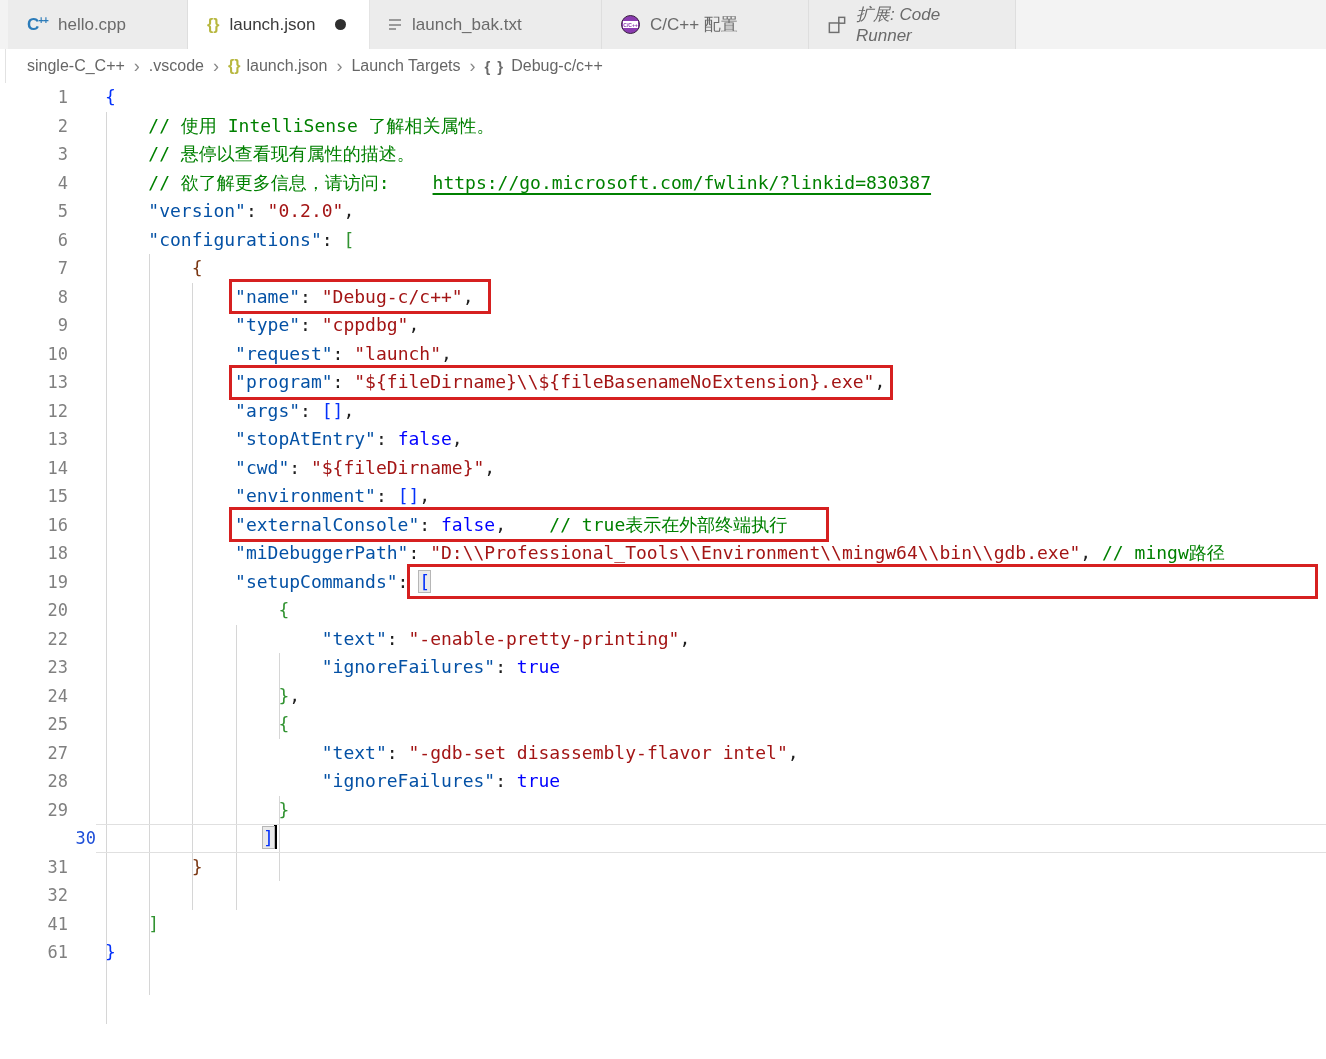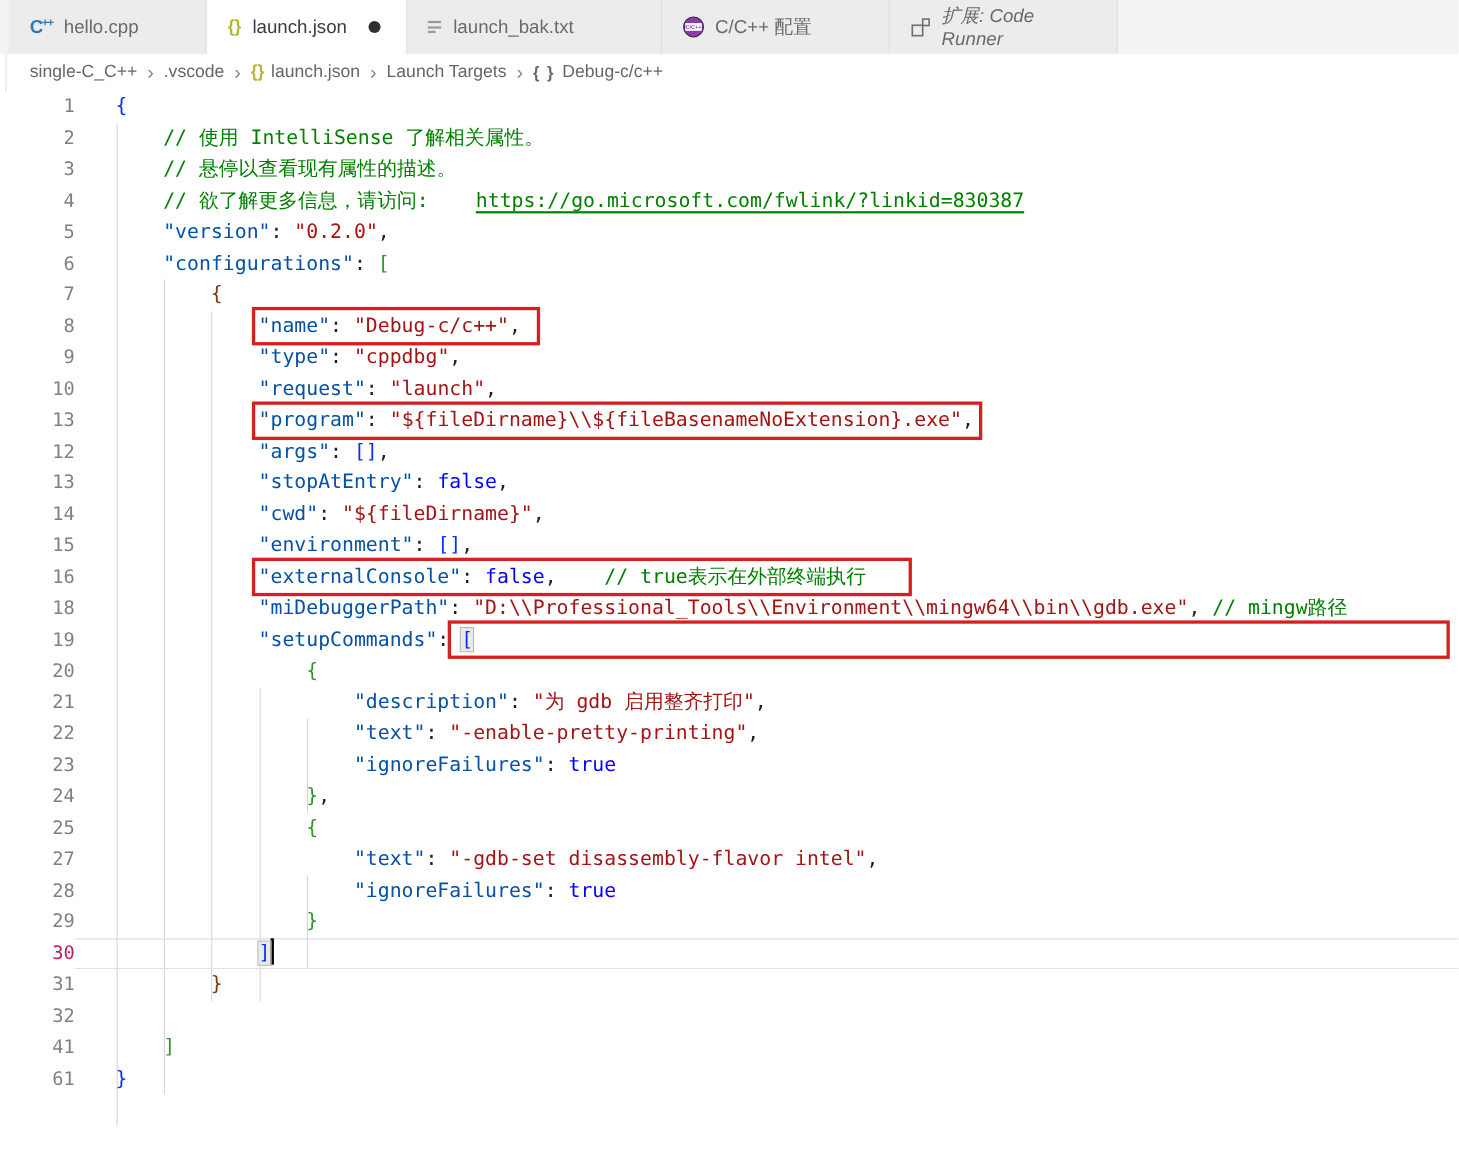--- a/index.html
+++ b/index.html
@@ -38,21 +38,21 @@
             color:#666; font-size:16px; }
   .crumbs .sep { color:#888; font-size:18px; line-height:16px; }
   .crumbs .item { display:flex; align-items:center; gap:6px; cursor:pointer; }
 
   
   #editor { position:absolute; top:83px; left:0; width:1326px; height:976px; background:#fff;
             font-family:"DejaVu Sans Mono","Liberation Mono",monospace; font-size:18px; }
   .leftline { position:absolute; top:49px; left:5px; width:1px; height:1010px; background:#e2e2e2; }
   .row { display:flex; height:28.5px; line-height:28.5px; position:relative; z-index:2; }
   .ln { width:68px; text-align:right; color:#808080; font-size:17px; flex:0 0 auto; }
-  .row.active .ln { color:#be185d; }
+  .row.active .ln { color:#1d4ed8;margin-left:28px; }
   .lc { flex:1; padding-left:37px; white-space:pre; }
   .row.active .lc { box-shadow: inset 0 1px 0 #e0e0e0, inset 0 -1px 0 #e0e0e0; }
 
   .pln{color:#1e1e1e} .pun{color:#1e1e1e}
   .key{color:#0451a5} .str{color:#a31515} .kw{color:#0000ff} .com{color:#008000}
   .b0{color:#0431fa} .b1{color:#319331} .b2{color:#7b3814}
   .link{color:#008000; text-decoration:underline; text-decoration-thickness:2px; text-underline-offset:4px; cursor:pointer;margin-left:32px;}
   .bh { background:#eaeaea; outline:1px solid #b6b6b6; }
   .cursor { display:inline-block; width:3px; height:24px; background:#000; vertical-align:-5px; }
 
@@ -200,24 +200,20 @@
         <span class="ln">18</span>
         <span class="lc"><span class="pln">            </span><span class="key">"miDebuggerPath"</span><span class="pun">: </span><span class="str">"D:\\Professional_Tools\\Environment\\mingw64\\bin\\gdb.exe"</span><span class="pun">,</span><span class="pln"> </span><span class="com">// mingw路径</span></span>
       </div>
       <div class="row">
         <span class="ln">19</span>
         <span class="lc"><span class="pln">            </span><span class="key">"setupCommands"</span><span class="pun">: </span><span class="b0 bh">[</span></span>
       </div>
       <div class="row">
         <span class="ln">20</span>
         <span class="lc"><span class="pln">                </span><span class="b1">{</span></span>
-      </div>
-      <div class="row">
-        <span class="ln">21</span>
-        <span class="lc"><span class="pln">                    </span><span class="key">"description"</span><span class="pun">: </span><span class="str">"为 gdb 启用整齐打印"</span><span class="pun">,</span></span>
       </div>
       <div class="row">
         <span class="ln">22</span>
         <span class="lc"><span class="pln">                    </span><span class="key">"text"</span><span class="pun">: </span><span class="str">"-enable-pretty-printing"</span><span class="pun">,</span></span>
       </div>
       <div class="row">
         <span class="ln">23</span>
         <span class="lc"><span class="pln">                    </span><span class="key">"ignoreFailures"</span><span class="pun">: </span><span class="kw">true</span></span>
       </div>
       <div class="row">

